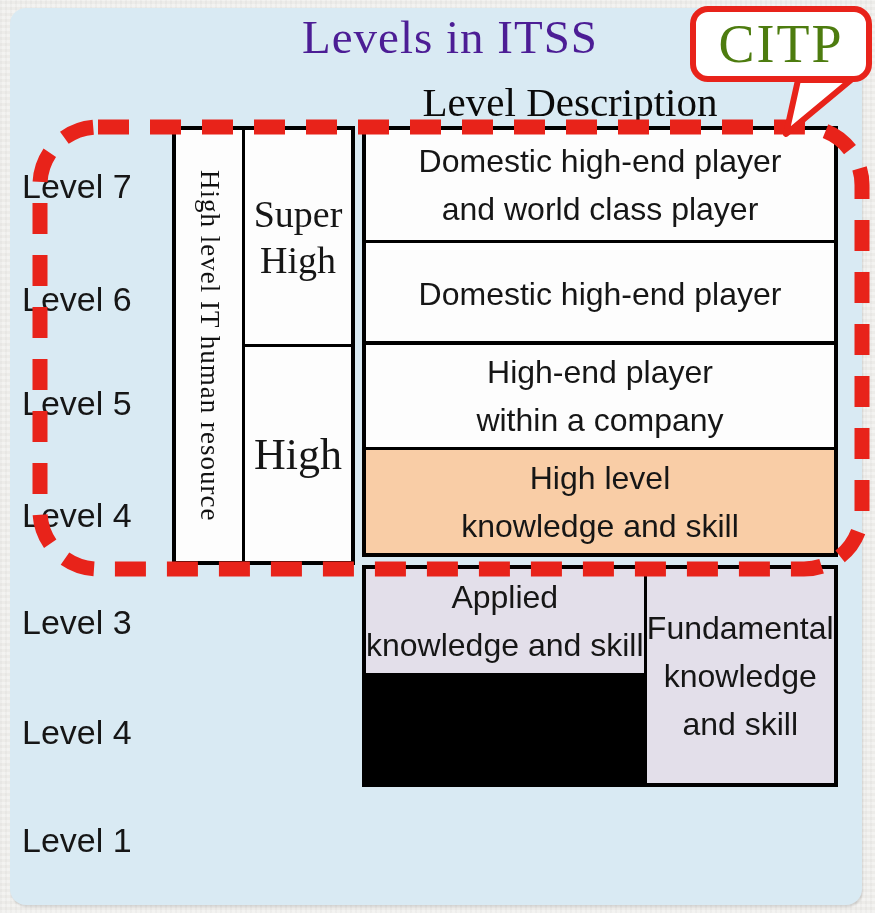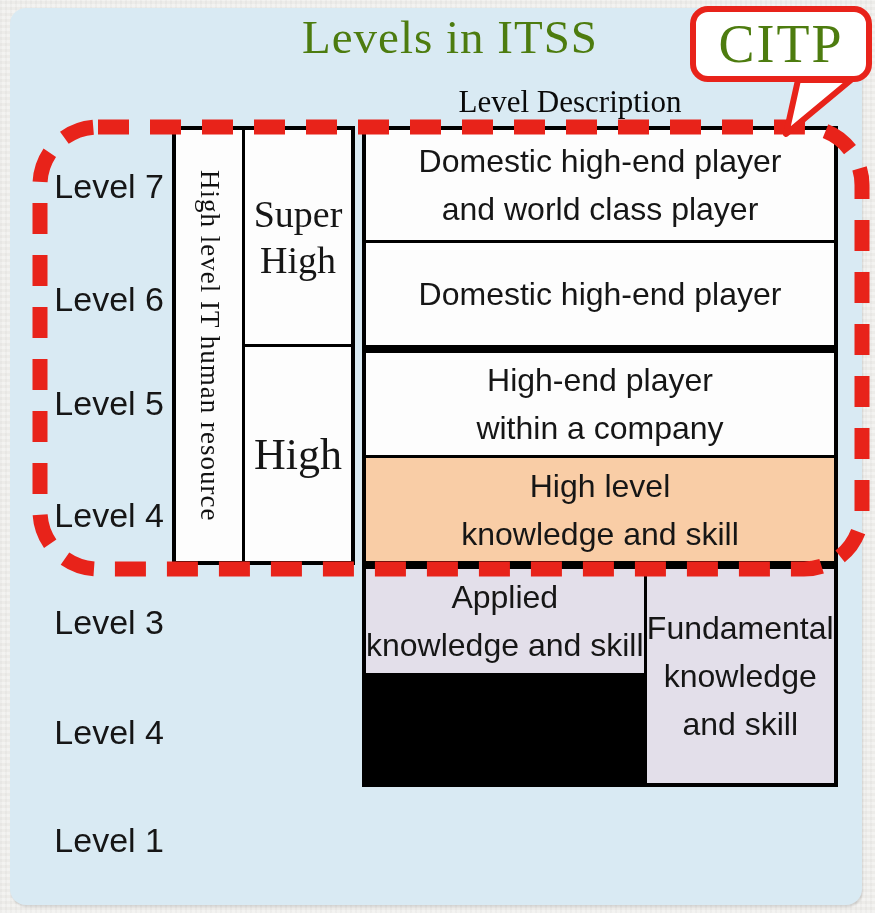--- a/index.html
+++ b/index.html
@@ -16,31 +16,31 @@
       repeating-linear-gradient(0deg, rgba(255,255,255,0.35) 0 3px, transparent 3px 6px);
   }
   .panel{
     position:absolute;left:10px;top:8px;width:852px;height:897px;
     background:#d9eaf3;border-radius:16px;
     box-shadow:1px 2px 2px rgba(0,0,0,0.12);
   }
   .abs{position:absolute;}
   .title{
     left:140px;top:10px;width:620px;height:54px;
-    font-family:"Liberation Serif",serif;font-size:47px;color:#4d7c0f;
+    font-family:"Liberation Serif",serif;font-size:47px;color:#4c1d95;
     text-align:center;line-height:54px;letter-spacing:1px;
   }
   .col-header{
     left:330px;top:83px;width:480px;height:38px;
-    font-family:"Liberation Serif",serif;font-size:31px;color:#0a0a0a;
+    font-family:"Liberation Serif",serif;font-size:41px;color:#0a0a0a;
     text-align:center;line-height:38px;
   }
   .level-label{
     left:22px;width:142px;height:48px;
-    font-size:34px;color:#161616;text-align:right;line-height:48px;
+    font-size:34px;color:#161616;text-align:left;line-height:48px;
   }
   
   .tgroup{
     position:absolute;background:#000;padding:4px;display:flex;gap:3px;
     box-sizing:border-box;
   }
   .cell{
     display:flex;align-items:center;justify-content:center;
     text-align:center;white-space:pre-line;color:#161616;
     box-sizing:border-box;
@@ -95,21 +95,21 @@
     </div>
   </div>
 
 
   <div class="tgroup" style="left:362px;top:126px;width:476px;height:223px;flex-direction:column">
     <div class="cell white desc" style="height:110px">Domestic high-end player
 and world class player</div>
     <div class="cell white desc" style="flex:1">Domestic high-end player</div>
   </div>
 
-  <div class="tgroup" style="left:362px;top:349px;width:476px;height:216px;flex-direction:column">
+  <div class="tgroup" style="left:362px;top:341px;width:476px;height:216px;flex-direction:column">
     <div class="cell white desc" style="height:102px">High-end player
 within a company</div>
     <div class="cell orange desc" style="flex:1">High level
 knowledge and skill</div>
   </div>
 
   <div class="tgroup" style="left:362px;top:565px;width:476px;height:222px;flex-direction:row">
     <div class="cell lavender desc" style="height:104px">Applied
 knowledge and skill</div>
     <div class="cell lavender desc" style="flex:1">Fundamental

